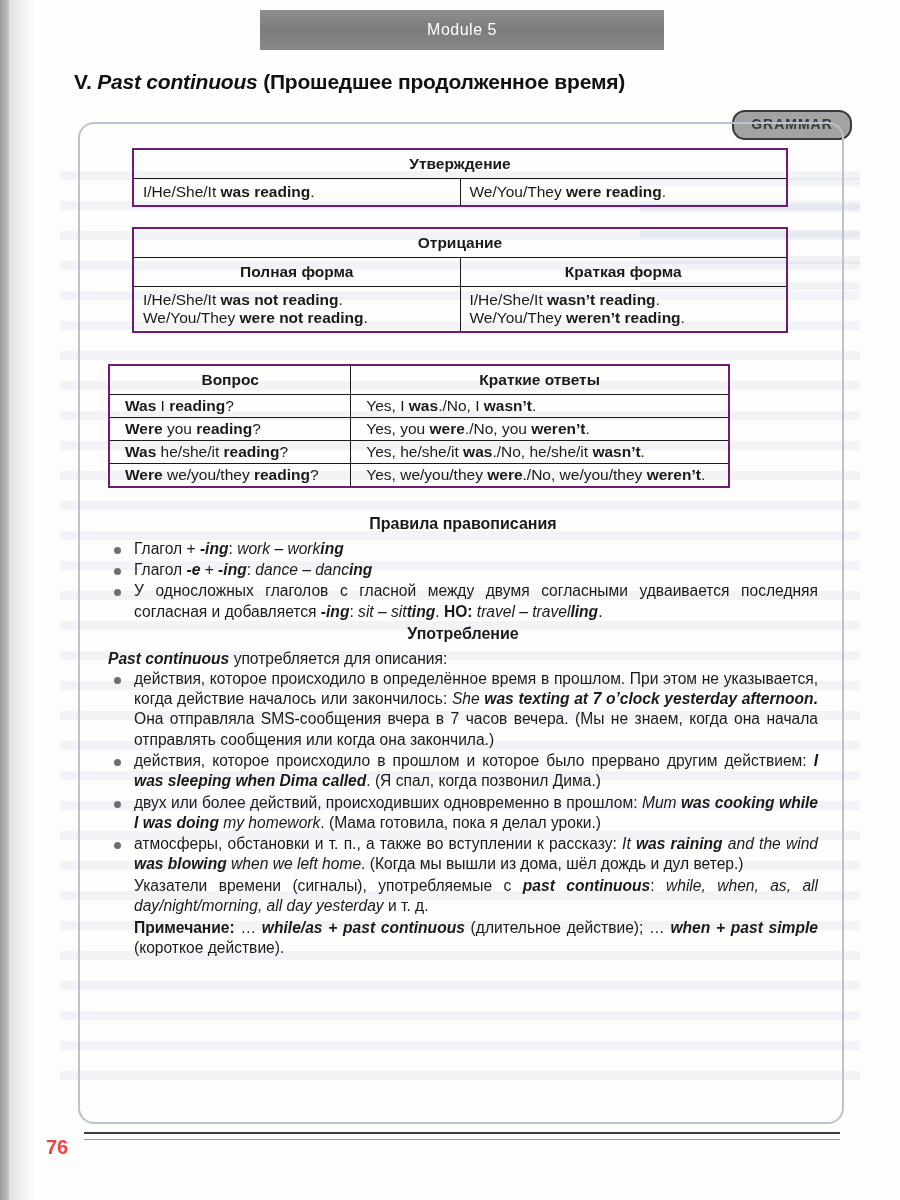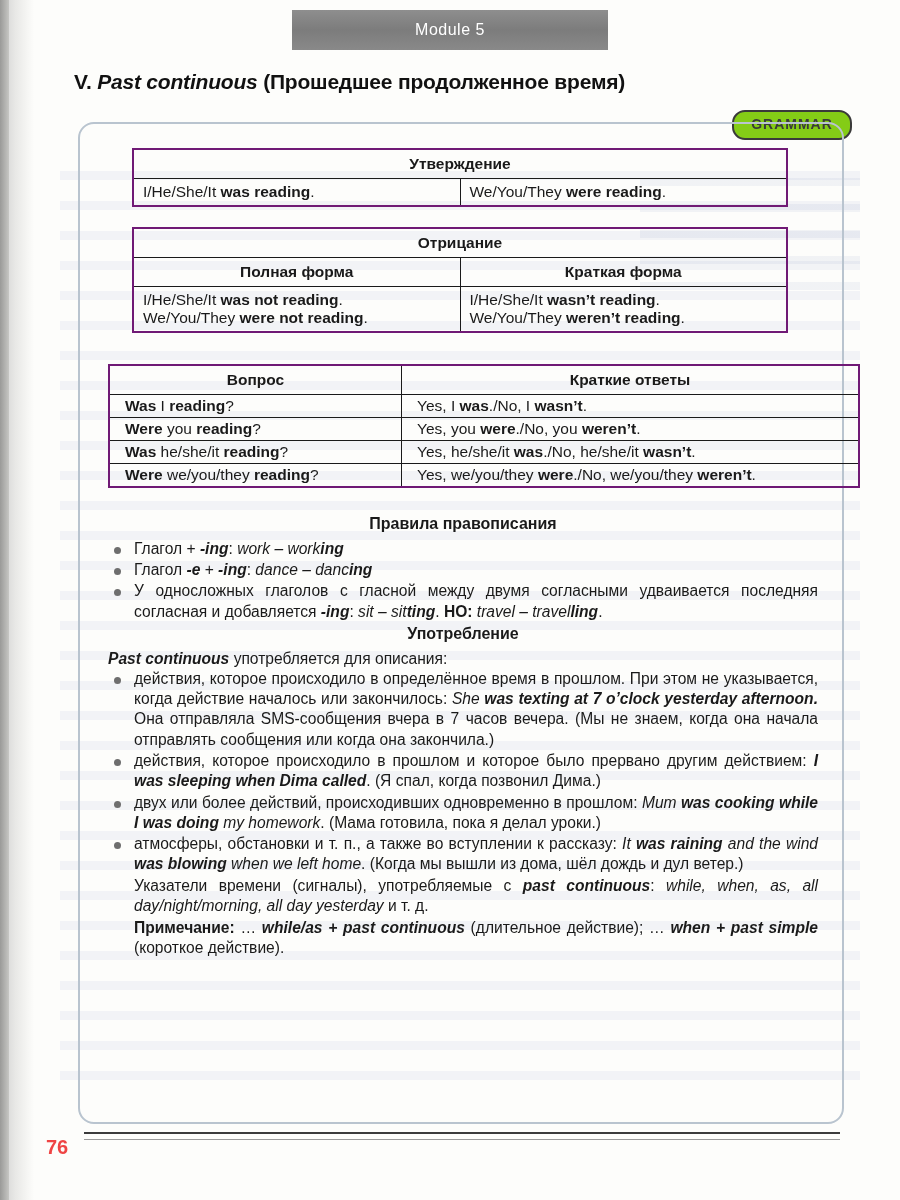--- a/index.html
+++ b/index.html
@@ -53,23 +53,23 @@
   .edge-left-dark {
     position: absolute;
     left: 0; top: 0; bottom: 0;
     width: 9px;
     background: linear-gradient(90deg, #9a9a98 0%, #c6c6c3 100%);
   }
 
   
   .module-band {
     position: absolute;
-    left: 292px;
+    left: 260px;
     top: 10px;
-    width: 316px;
+    width: 404px;
     height: 40px;
     background: linear-gradient(180deg, #8e8e8e 0%, #7c7c7c 50%, #898989 100%);
   }
   .module-band .label {
     color: #ffffff;
     font-size: 16px;
     letter-spacing: 0.5px;
     text-align: center;
     line-height: 40px;
     font-family: "Liberation Sans", sans-serif;
@@ -92,21 +92,21 @@
 
   
   .grammar-badge {
     position: absolute;
     right: 48px;
     top: 110px;
     width: 116px;
     height: 26px;
     border: 2px solid #3a3a3a;
     border-radius: 13px;
-    background: #84cc16;
+    background: #a3a3a3;
     text-align: center;
     line-height: 24px;
     font-size: 14px;
     font-weight: bold;
     letter-spacing: 1px;
     color: #3a3a3a;
     font-family: "Liberation Sans", sans-serif;
   }
 
   
@@ -149,21 +149,21 @@
   }
   #tbl-negative {
     left: 132px;
     top: 227px;
     width: 656px;
     padding-left: 8px;
   }
   #tbl-question {
     left: 108px;
     top: 364px;
-    width: 752px;
+    width: 622px;
   }
   #tbl-question td {
     padding: 2px 15px;
     font-size: 15.5px;
   }
 
   
   .content {
     position: absolute;
     left: 108px;

